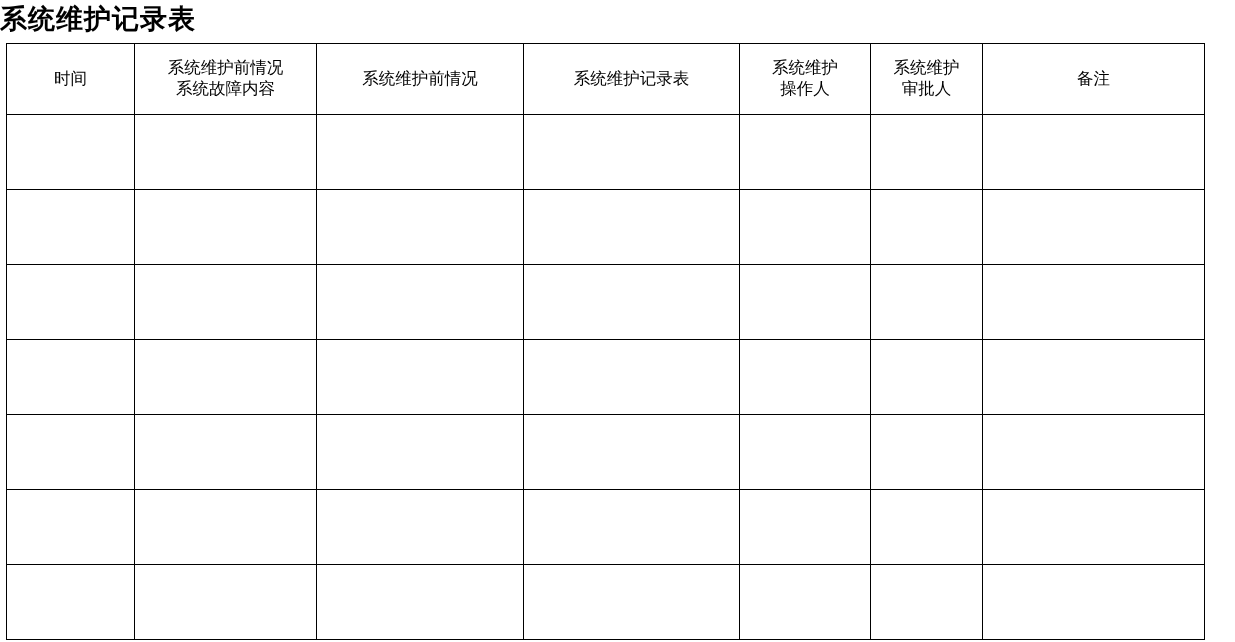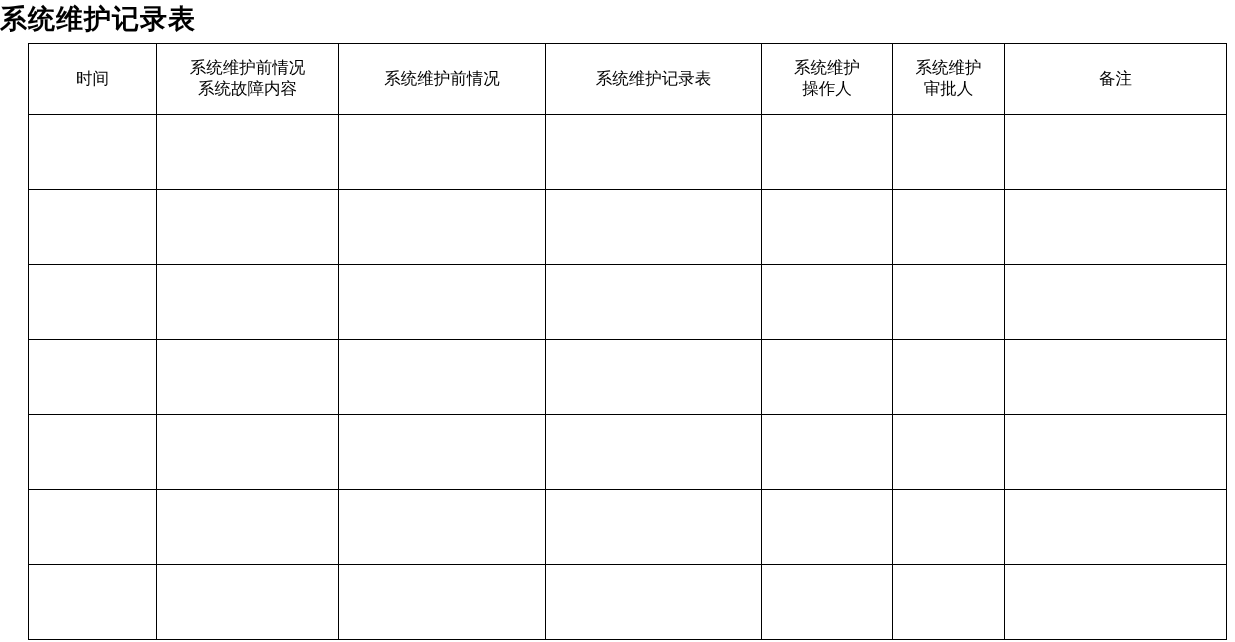--- a/index.html
+++ b/index.html
@@ -25,21 +25,21 @@
     font-weight: bold;
     line-height: 1;
     padding-top: 6px;
     padding-bottom: 10px;
     letter-spacing: 1px;
     font-family: "Liberation Serif", "DejaVu Serif", serif;
   }
   table.record-table {
     border-collapse: collapse;
     table-layout: fixed;
-    margin: 0 0 0 28px;
+    margin: 0 0 0 6px;
     width: 1198px;
   }
   table.record-table td,
   table.record-table th {
     border: 1px solid #000000;
     padding: 2px 4px;
     font-weight: normal;
     font-size: 16.5px;
     line-height: 1.25;
     text-align: center;

